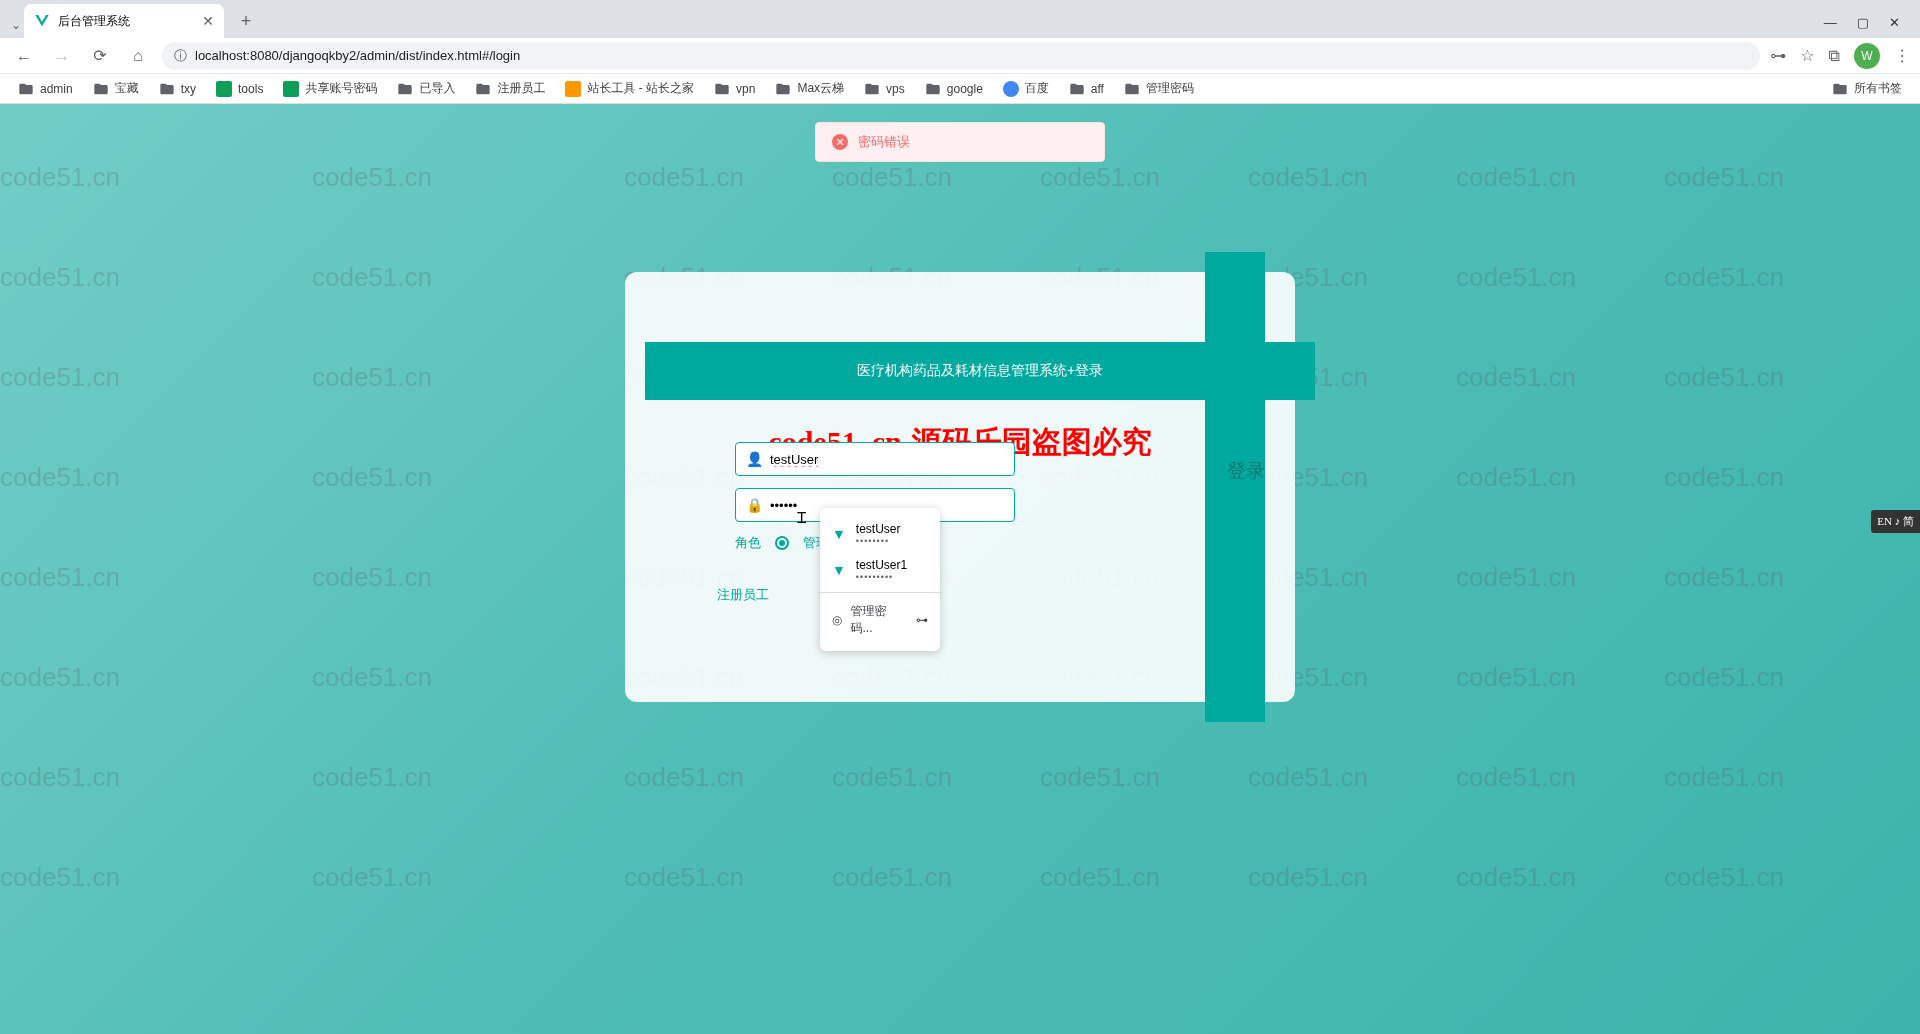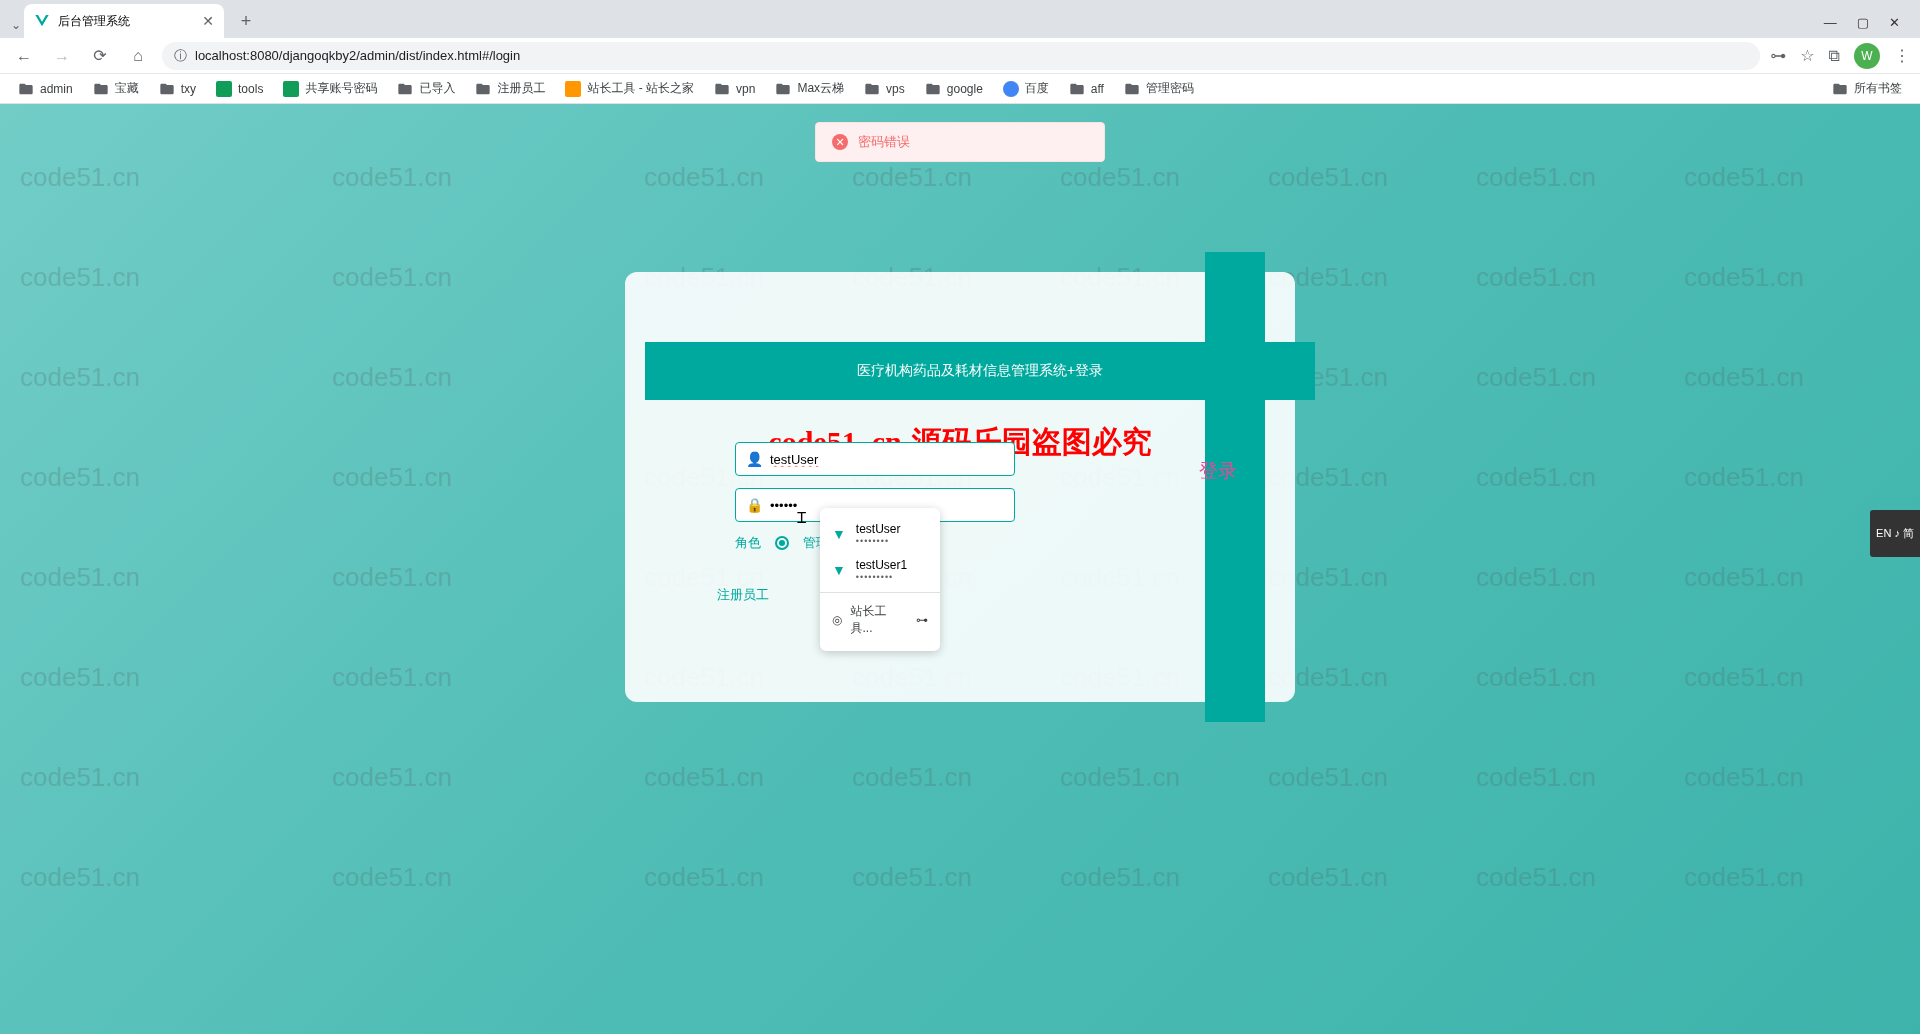--- a/index.html
+++ b/index.html
@@ -27,30 +27,30 @@
 .bm { display: flex; align-items: center; gap: 6px; padding: 4px 8px; border-radius: 4px; cursor: pointer; white-space: nowrap; }
 .bm-folder { width: 16px; height: 16px; fill: #5f6368; }
 .bm-icon-green { width: 16px; height: 16px; background: #0f9d58; border-radius: 2px; }
 .bm-icon-orange { width: 16px; height: 16px; background: #ff9800; border-radius: 2px; }
 .bm-icon-blue { width: 16px; height: 16px; background: #4285f4; border-radius: 50%; }
 .bm-spacer { flex: 1; }
 
 
 .page { position: relative; height: 930px; overflow: hidden; }
 .page-bg { position: absolute; inset: 0; background: linear-gradient(rgba(32,178,170,0.5), rgba(32,178,170,0.5)), linear-gradient(135deg, #c5e8e4 0%, #7ec8c0 50%, #5ab5ac 100%); }
-.watermark { position: absolute; inset: 0; pointer-events: none; margin-left: 20px; }
+.watermark { position: absolute; inset: 0; pointer-events: none; }
 .wm-text { position: absolute; font-size: 26px; color: rgba(80,100,100,0.25); font-family: Arial; }
 
 .error-toast { position: absolute; top: 18px; left: 50%; transform: translateX(-50%); width: 290px; height: 40px; background: #fef0f0; border: 1px solid #fde2e2; border-radius: 4px; display: flex; align-items: center; padding: 0 16px; gap: 10px; color: #f56c6c; font-size: 13px; }
 .error-icon { width: 16px; height: 16px; background: #f56c6c; border-radius: 50%; color: #fff; display: flex; align-items: center; justify-content: center; font-size: 11px; }
 
 .login-card { position: absolute; top: 168px; left: 50%; transform: translateX(-50%); width: 670px; height: 430px; background: rgba(255,255,255,0.9); border-radius: 12px; }
 .card-accent-h { position: absolute; top: 70px; left: 20px; right: -20px; height: 58px; background: #00a99d; display: flex; align-items: center; justify-content: center; color: #fff; font-size: 14px; font-weight: 500; }
 .card-accent-v { position: absolute; top: -20px; right: 30px; width: 60px; bottom: -20px; background: #00a99d; }
-.login-btn-txt { position: absolute; top: 186px; right: 58px; color: #ec4899; font-size: 19px; z-index: 2; cursor: pointer; text-align: right; }
+.login-btn-txt { position: absolute; top: 186px; right: 30px; color: #0f766e; font-size: 19px; z-index: 2; cursor: pointer; text-align: right; }
 
 .wm-red { position: absolute; top: 150px; left: 50px; right: 50px; text-align: center; font-size: 30px; color: #ff0000; font-weight: bold; z-index: 3; font-family: SimSun, serif;}
 
 .form-area { position: absolute; top: 170px; left: 110px; width: 280px; z-index: 4; }
 .input-row { display: flex; align-items: center; height: 34px; border: 1px solid #00a99d; border-radius: 4px; background: #fff; margin-bottom: 12px; padding: 0 10px; gap: 8px; }
 .input-row input { border: none; outline: none; flex: 1; font-size: 13px; background: transparent; }
 .inp-icon { color: #00a99d; font-size: 14px; width: 16px; }
 .wavy { text-decoration: underline wavy #f56c6c; text-decoration-thickness: 1px; }
 
 .role-row { display: flex; align-items: center; gap: 14px; font-size: 13px; color: #00a99d; margin-top: 6px; }
@@ -63,21 +63,21 @@
 .pw-dropdown { position: absolute; top: 404px; left: 50%; margin-left: -140px; width: 120px; background: #fff; border-radius: 6px; box-shadow: 0 2px 10px rgba(0,0,0,0.2); z-index: 10; padding: 8px 0; font-size: 12px; }
 .pw-item { display: flex; align-items: center; padding: 6px 12px; gap: 10px; }
 .pw-vicon { color: #00a99d; font-size: 14px; }
 .pw-info { display: flex; flex-direction: column; }
 .pw-dots { letter-spacing: 1px; font-size: 9px; color: #666; }
 .pw-sep { border-top: 1px solid #e0e0e0; margin: 4px 0; }
 .pw-manage { display: flex; align-items: center; padding: 6px 12px; gap: 8px; color: #3c4043; }
 .key-icon { margin-left: auto; }
 
 
-.ime { position: absolute; right: 0; top: 406px; background: #333; color: #fff; font-size: 11px; padding: 16px 6px; border-radius: 3px 0 0 3px; display: flex; align-items: center; gap: 4px; }
+.ime { position: absolute; right: 0; top: 406px; background: #333; color: #fff; font-size: 11px; padding: 4px 6px; border-radius: 3px 0 0 3px; display: flex; align-items: center; gap: 4px; font-family: Liberation Serif, serif; }
 
 
 .text-cursor { position: absolute; top: 405px; left: 50%; margin-left: -163px; z-index: 20; font-size: 15px; color: #000; pointer-events: none; }
 </style>
 </head>
 <body>
 
 <div class="chrome-top">
   <div class="chrome-dropdown">⌄</div>
   <div class="tab">
@@ -318,21 +318,21 @@
       <div class="pw-item">
         <span class="pw-vicon">▼</span>
         <div class="pw-info">
           <span>testUser1</span>
           <span class="pw-dots">•••••••••</span>
         </div>
       </div>
       <div class="pw-sep"></div>
     <div class="pw-manage">
       <span>◎</span>
-      <span>站长工具...</span>
+      <span>管理密码...</span>
       <span class="key-icon">⊶</span>
     </div>
   </div>
 
   <span class="text-cursor">Ꮖ</span>
 
   <div class="ime">EN ♪ 简</div>
 </div>
 
 </body></html>

